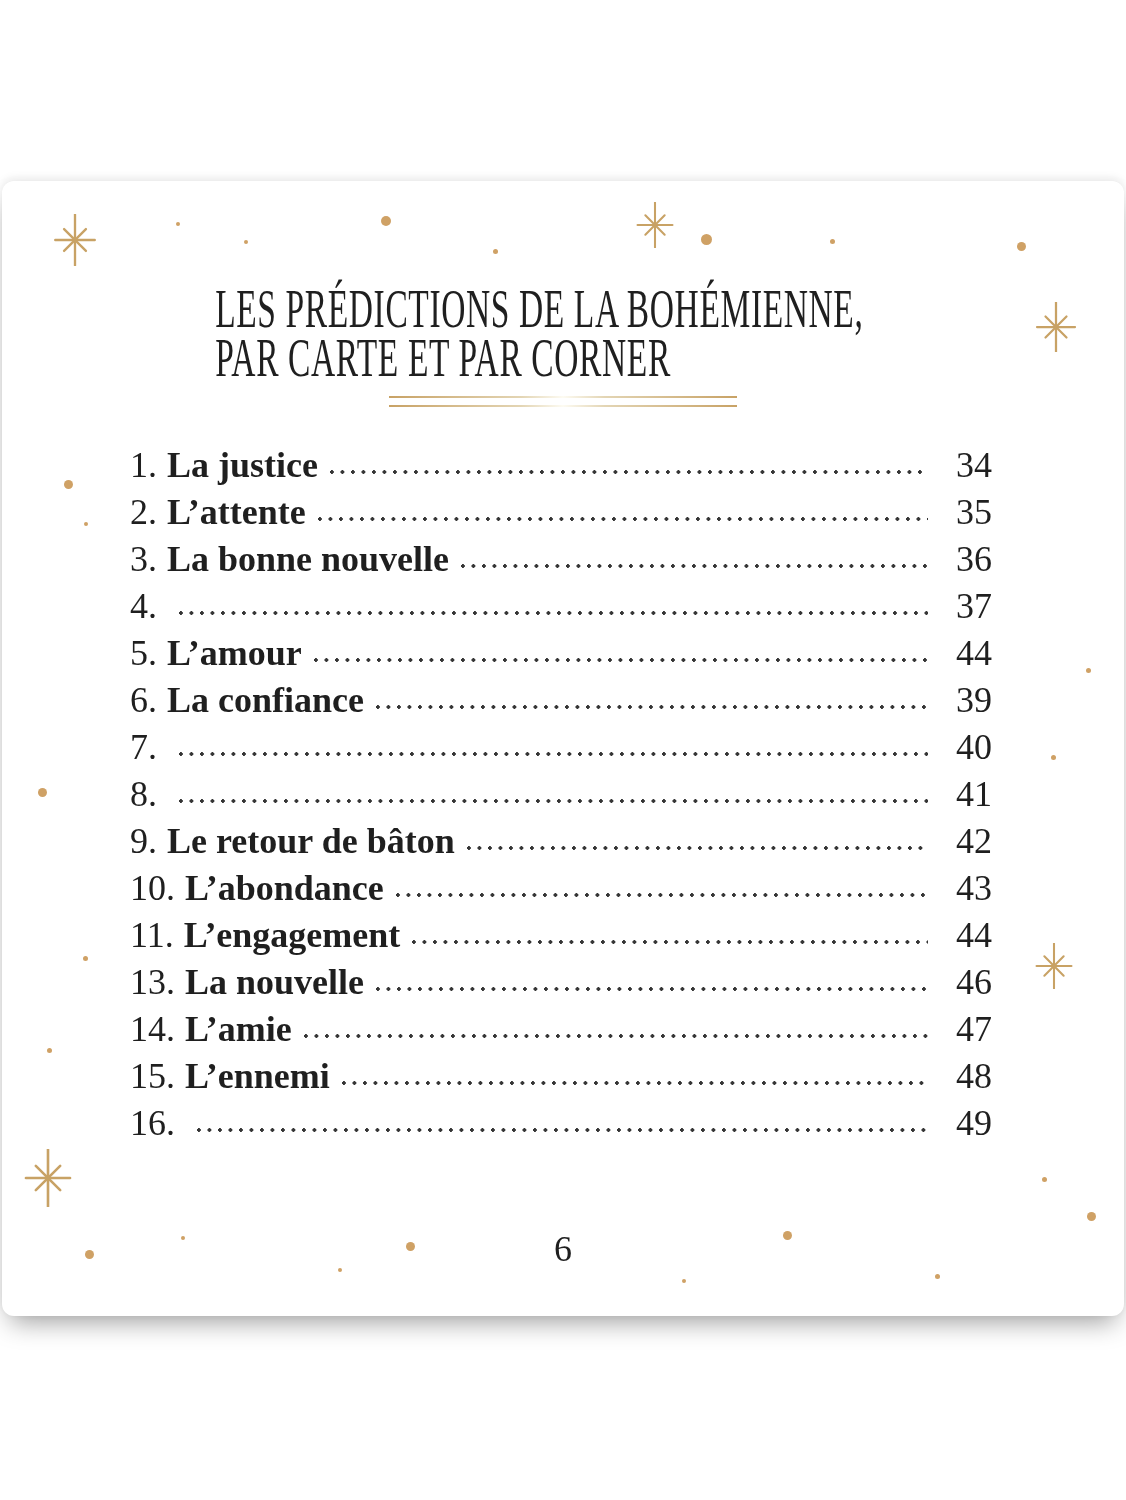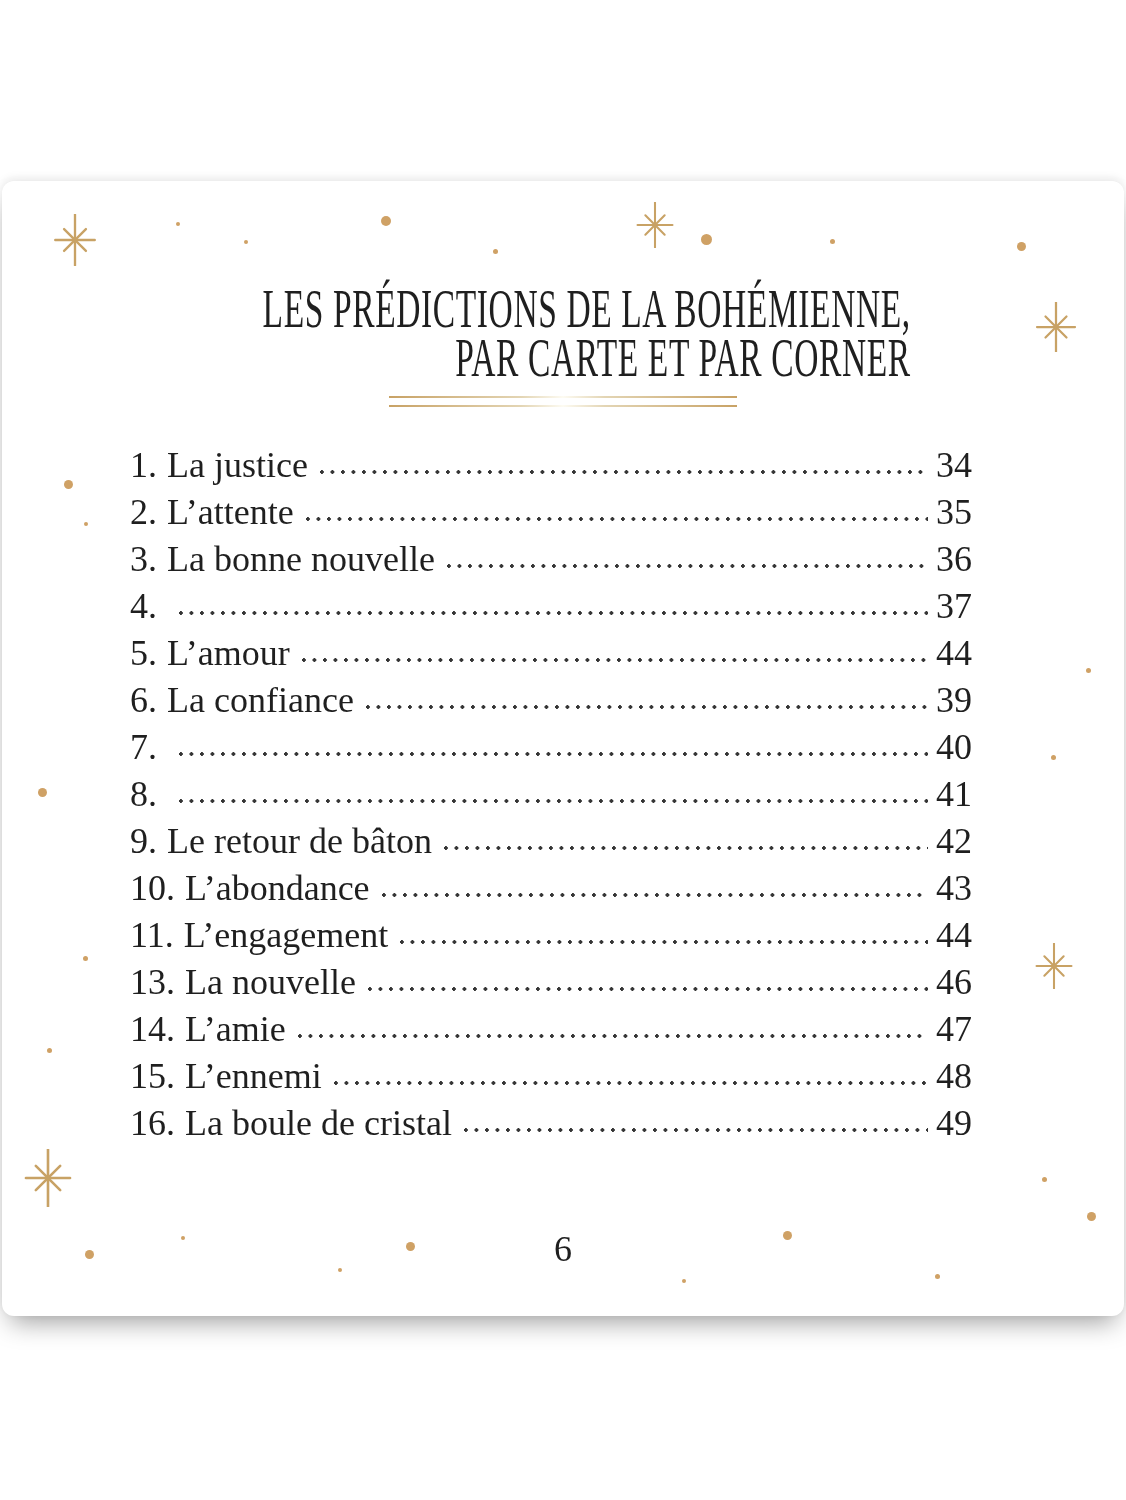--- a/index.html
+++ b/index.html
@@ -12,46 +12,46 @@
     box-shadow:0 14px 26px -8px rgba(0,0,0,0.38), 0 -3px 9px rgba(0,0,0,0.08);
   }
 
   
   .deco { position:absolute; display:block; }
   .deco.dot { border-radius:50%; background:var(--dot-gold,#cfa165); }
   .deco svg { width:100%; height:100%; display:block; }
   .deco svg line { stroke:var(--gold,#c8a265); stroke-width:4.5; stroke-linecap:round; }
 
   
-  .title { margin-top:104px; text-align:right; font-weight:normal; }
+  .title { margin-top:104px; text-align:left; font-weight:normal; }
   .title-line {
     display:block; font-size:54px; line-height:49px; letter-spacing:1px;
     color:var(--text,#1f1f1f);
     transform:scaleX(0.62); transform-origin:50% 50%; white-space:nowrap;
   }
 
   
   .divider { width:348px; margin:13px auto 0; }
   .divider .rule {
     display:block; height:2px; margin-bottom:7px;
     background:linear-gradient(90deg, var(--gold,#c8a265) 0%, #e3d5b4 38%, #fdfbf2 50%, #e3d5b4 62%, var(--gold,#c8a265) 100%);
   }
   .divider .rule:last-child { margin-bottom:0; }
 
   
   .toc { margin:31px 132px 0 128px; }
   .toc-row { display:flex; align-items:flex-end; height:47px; }
   .toc-row .num   { font-size:36px; line-height:1.12; margin-right:10px; white-space:nowrap; }
-  .toc-row .label { font-size:36px; line-height:1.12; white-space:nowrap; }
+  .toc-row .label { font-size:36px; line-height:1.12; white-space:nowrap;font-weight:bold; }
   .toc-row .leader {
     flex:1; align-self:flex-end; height:4px; margin:0 8px 11px 12px;
     background-image:radial-gradient(circle at 2px 2px, #353535 1.6px, transparent 1.9px);
     background-size:10.5px 4px; background-repeat:repeat-x;
   }
-  .toc-row .pg { font-size:36px; line-height:1.12; min-width:56px; text-align:left; }
+  .toc-row .pg { font-size:36px; line-height:1.12; min-width:56px; text-align:right; }
 
   .folio { position:absolute; left:0; right:0; bottom:46px; text-align:center; font-size:36px; }
 </style>
 </head>
 <body>
 
 <div class="page-card">
 
   <div>
 
@@ -253,21 +253,20 @@
 
       <div class="toc-row">
         <span class="num">15.</span>
         <span class="label">L’ennemi</span>
         <span class="leader"></span>
         <span class="pg">48</span>
       </div>
 
       <div class="toc-row">
         <span class="num">16.</span>
-        <span class="label">La boule de cristal</span>
         <span class="leader"></span>
         <span class="pg">49</span>
       </div>
     </div>
 
   <div class="folio">6</div>
 
 </div>
 
 </body></html>

